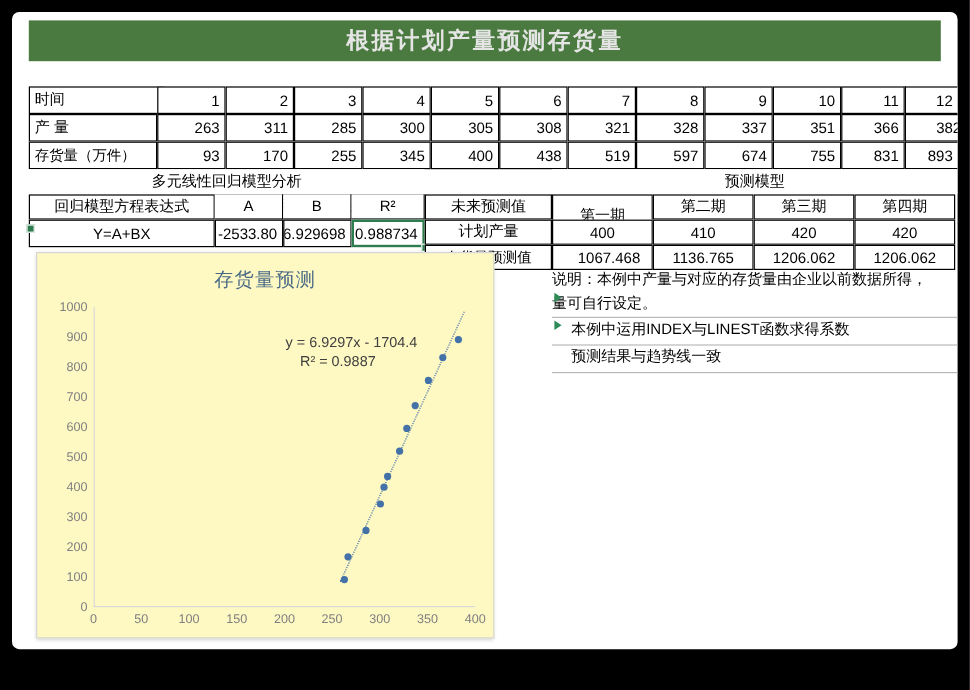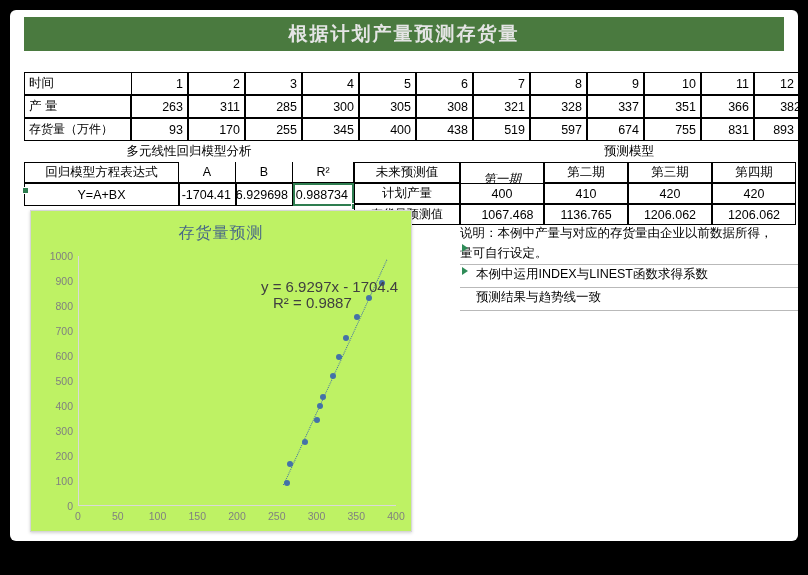--- a/index.html
+++ b/index.html
@@ -67,21 +67,21 @@
     background: #2e7d4f;
     border: 1px solid #ffffff;
   }
   
   #chart {
     position: absolute;
     left: 20px;
     top: 200px;
     width: 380px;
     height: 320px;
-    background: #bef264;
+    background: #fef9c3;
     border: 1px solid #d6d6d6;
     box-shadow: 0 1px 3px rgba(0,0,0,0.18);
   }
   #chart .ch-title {
     position: absolute;
     left: 0;
     top: 12px;
     width: 100%;
     text-align: center;
     font-size: 16px;
@@ -127,24 +127,23 @@
     background: #4472a8;
   }
   .trendline {
     position: absolute;
     height: 0;
     border-top: 1.5px dotted #4472a8;
     transform-origin: 0 0;
   }
   .eq {
     position: absolute;
-    font-size: 15px;
+    font-size: 12px;
     color: #404040;
     white-space: nowrap;
-    margin-left: 23px;
   }
   
   .note {
     position: absolute;
     font-size: 12.5px;
     color: #000000;
     white-space: nowrap;
   }
   .note-underline {
     position: absolute;
@@ -216,32 +215,32 @@
     <div class="cell c noborder" style="left:14px;top:131px;width:330px;height:21px;">多元线性回归模型分析</div>
     <div class="cell c" style="left:14px;top:152px;width:155px;height:21px;">回归模型方程表达式</div>
     <div class="cell c" style="left:169px;top:152px;width:175px;height:21px;">系数计算结果</div>
 
     <div class="cell c" style="left:14px;top:173px;width:155px;height:23px;">Y=A+BX</div>
 
     <div class="cell c" style="left:169px;top:152px;width:57px;height:21px;border-left:none;border-right:1px solid #000;border-top:none;">A</div>
     <div class="cell c" style="left:226px;top:152px;width:57px;height:21px;border-top:none;border-left:none;">B</div>
     <div class="cell c" style="left:283px;top:152px;width:61px;height:21px;border-top:none;border-left:none;">R²</div>
 
-    <div class="cell r" style="left:169px;top:173px;width:57px;height:23px;">-1704.41</div>
+    <div class="cell r" style="left:169px;top:173px;width:57px;height:23px;">-2533.80</div>
     <div class="cell r" style="left:226px;top:173px;width:57px;height:23px;">6.929698</div>
     <div class="cell r green-sel" style="left:283px;top:173px;width:61px;height:23px;">0.988734</div>
     <div class="sel-handle" style="left:341px;top:193px;"></div>
     <div class="sel-handle" style="left:12px;top:177px;"></div>
   </div>
 
   <div>
     <div class="cell c noborder" style="left:450px;top:131px;width:338px;height:21px;">预测模型</div>
 
     <div class="cell c" style="left:344px;top:152px;width:106px;height:21px;">未来预测值</div>
-    <div class="cell c" style="left:450px;top:152px;width:84px;height:35px;font-style:italic;">第一期</div>
+    <div class="cell c" style="left:450px;top:152px;width:84px;height:35px;">第一期</div>
     <div class="cell c" style="left:534px;top:152px;width:84px;height:21px;">第二期</div>
     <div class="cell c" style="left:618px;top:152px;width:84px;height:21px;">第三期</div>
     <div class="cell c" style="left:702px;top:152px;width:84px;height:21px;">第四期</div>
 
     <div class="cell c" style="left:344px;top:173px;width:106px;height:21px;">计划产量</div>
     <div class="cell c" style="left:450px;top:173px;width:84px;height:21px;">400</div>
     <div class="cell c" style="left:534px;top:173px;width:84px;height:21px;">410</div>
     <div class="cell c" style="left:618px;top:173px;width:84px;height:21px;">420</div>
     <div class="cell c" style="left:702px;top:173px;width:84px;height:21px;">420</div>
 

